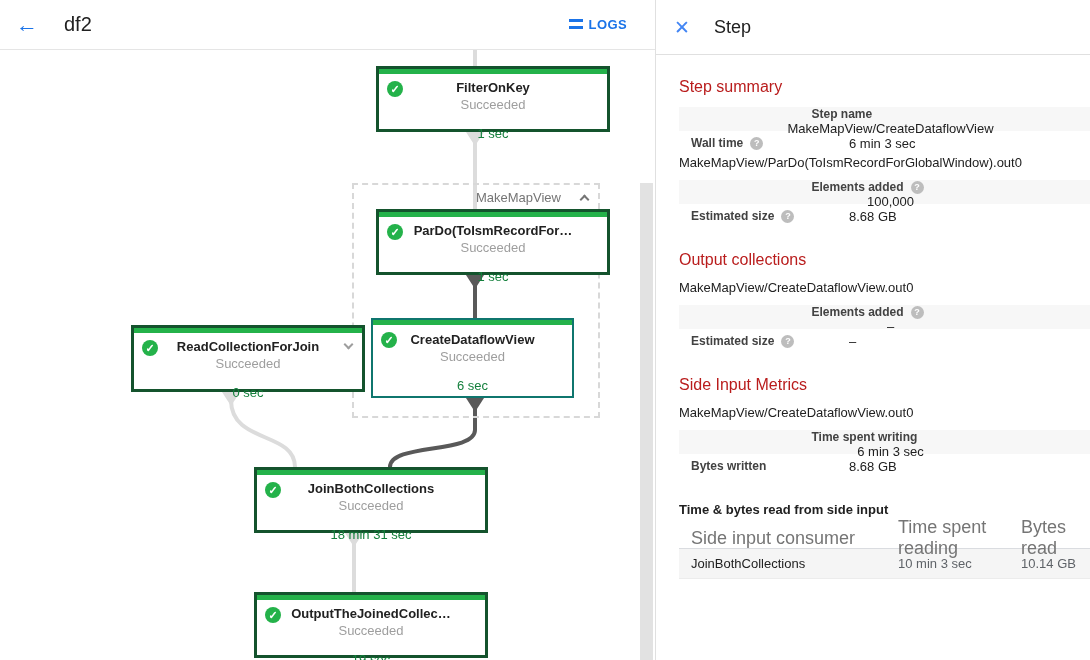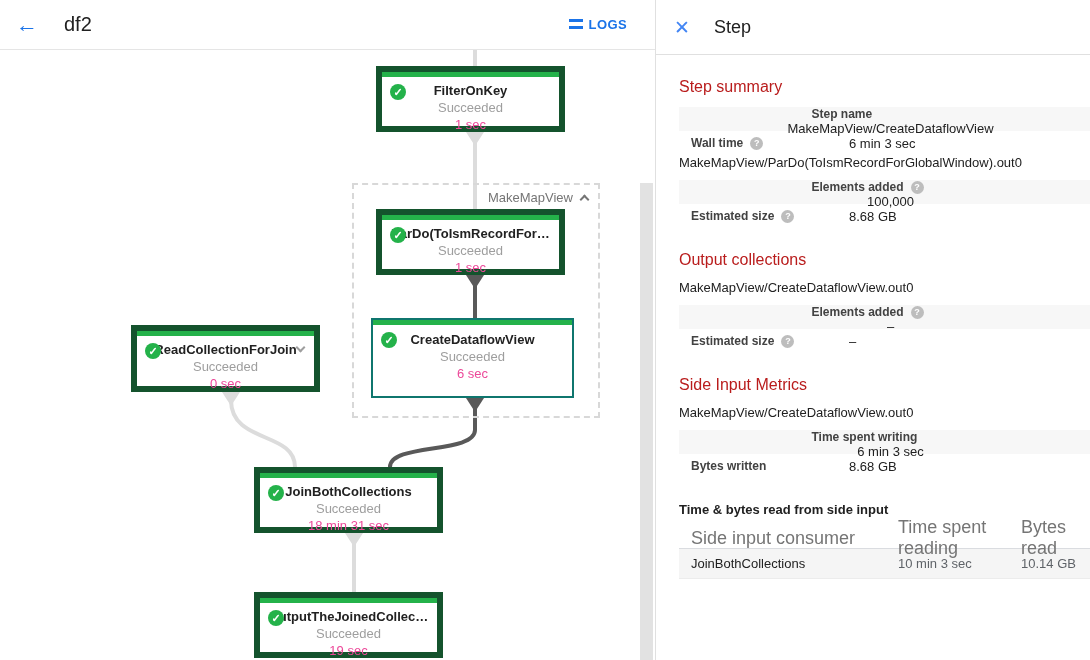--- a/index.html
+++ b/index.html
@@ -30,39 +30,39 @@
   .graph { position:relative; width:655px; height:610px; background:#fff; }
 
   .edges { position:absolute; left:0; top:0; pointer-events:none; }
 
   .group-box {
     position:absolute; left:352px; top:133px; width:248px; height:235px;
     border:2px dashed #d8d8d8;
   }
   .group-label {
     position:absolute; top:5px; right:10px; color:#757575; font-size:13px;
-    display:flex; align-items:center; gap:8px;
+    display:flex; align-items:center; gap:20px;
   }
   .chev { width:7px; height:7px; border-right:2px solid #757575; border-bottom:2px solid #757575; display:inline-block; }
   .chev.up { transform:rotate(-135deg); margin-top:4px; }
   .chev.down { transform:rotate(45deg); margin-top:-3px; border-color:#9e9e9e; }
 
   .node {
-    position:absolute; width:189px; height:66px; background:#fff;
-    border:6px solid #14532d; text-align:center; cursor:pointer;
+    position:absolute; width:234px; height:66px; background:#fff;
+    border:3px solid #14532d; text-align:center; cursor:pointer;
   }
   .node .bar { height:5px; background:#24b24a; width:100%; }
   .node .check {
     position:absolute; left:8px; top:12px; width:16px; height:16px; border-radius:50%;
     background:#24b24a; color:#fff; font-size:11px; font-weight:bold; line-height:16px; text-align:center;
   }
   .node .check::before { content:"✓"; }
   .node .t { font-size:13px; font-weight:bold; color:#212121; margin-top:5px; line-height:17px; white-space:nowrap; }
   .node .s { font-size:13px; color:#9e9e9e; line-height:17px; }
-  .node .d { font-size:13px; color:#ec4899; line-height:17px; }
+  .node .d { font-size:13px; color:#15803d; line-height:17px;margin-top:12px; }
   .node.selected { width:203px; height:80px; border:2px solid #0f766e; }
   .node.selected .t { margin-top:6px; }
   .node-chevron { position:absolute; right:10px; top:16px; }
 
   .gscrollbar {
     position:absolute; left:640px; top:133px; width:13px; height:477px;
     background:#e2e2e2;
   }
 
   

